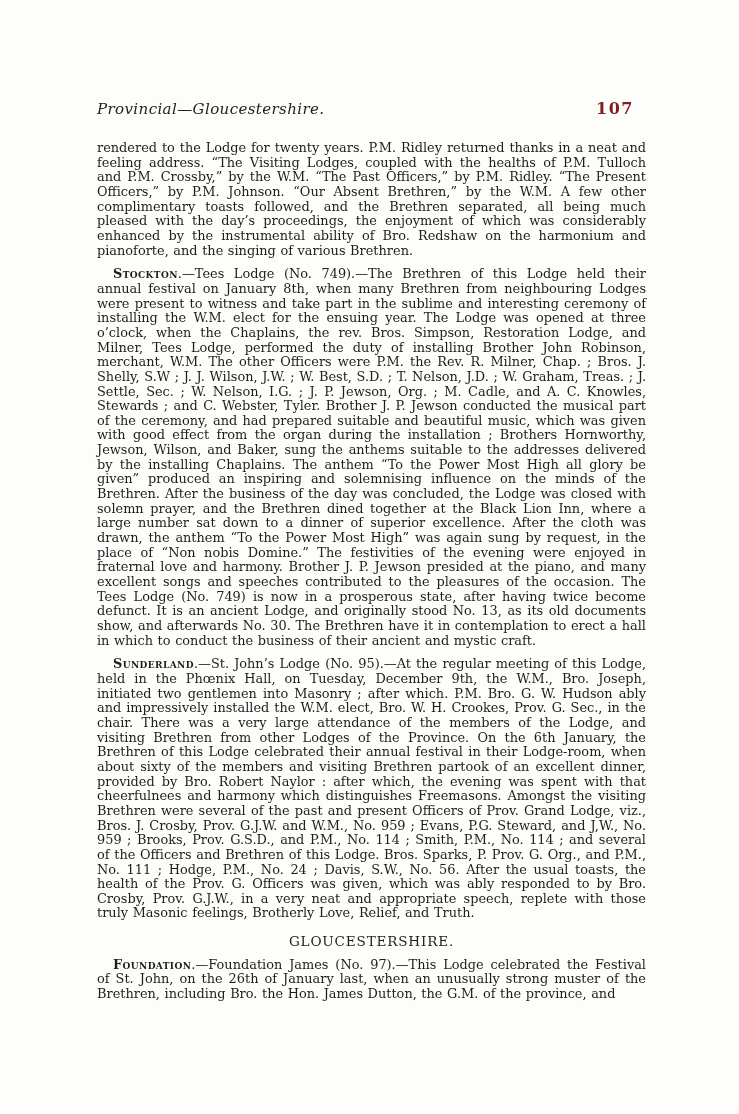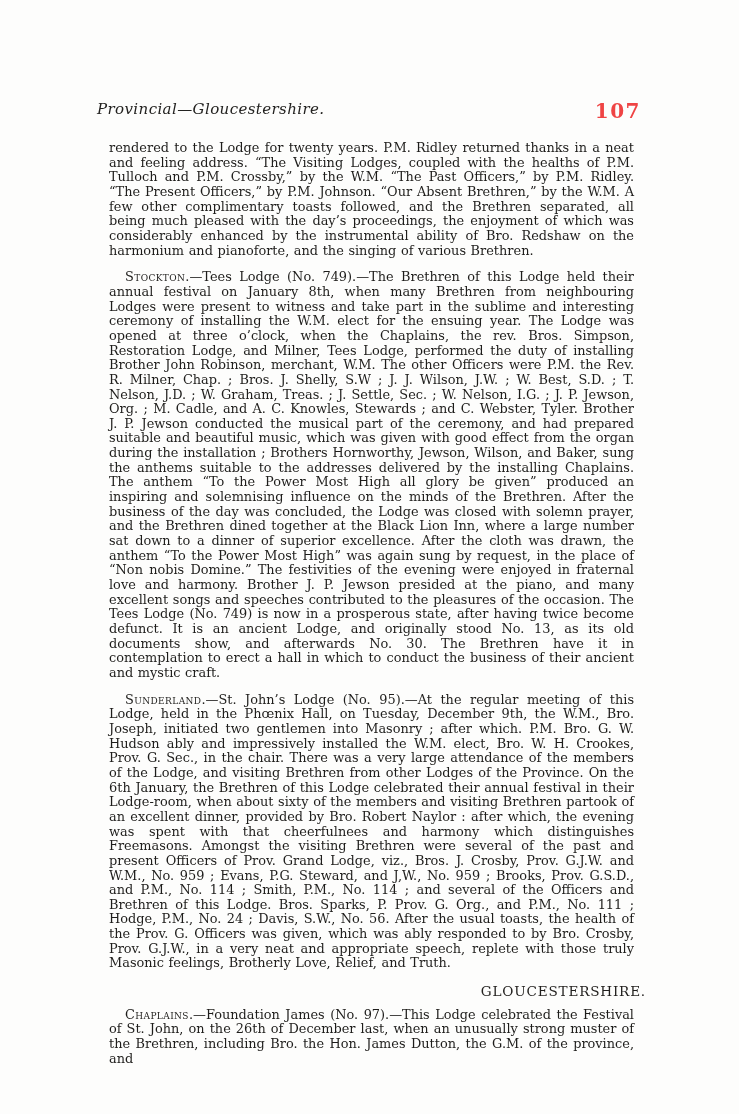--- a/index.html
+++ b/index.html
@@ -27,53 +27,54 @@
     margin-top: 100px;
     height: 20px;
     text-align: left;
     font-style: italic;
     font-size: 15px;
     letter-spacing: 0.4px;
     color: #232220;
   }
   .pagenum {
     position: absolute;
-    right: 5px;
+    right: 12px;
     top: -1px;
     font-style: normal;
     font-weight: 600;
-    font-size: 20px;
+    font-size: 16px;
     letter-spacing: 1.5px;
-    color: #ef4444;
+    color: #7f1d1d;
   }
   .bodytext {
     font-size: 12.9px;
     line-height: 14.65px;
     text-align: justify;
     word-spacing: 0.5px;
   }
   p.para {
-    margin: 12px;
+    margin: 0;
   }
   p.cont {
     margin-top: 21px;
   }
   p.entry {
     margin-top: 9px;
     text-indent: 16px;
   }
   .smallcaps {
     font-variant: small-caps;
     letter-spacing: 0.4px;
+    font-weight: bold;
   }
   .lodge {
   }
   h2.section-head {
     margin: 13px 0 0 0;
-    text-align: right;
+    text-align: center;
     font-weight: normal;
     font-size: 13.6px;
     letter-spacing: 0.8px;
     color: #211f1d;
   }
 </style>
 </head>
 <body>
 
 <div class="sheet">
@@ -87,17 +88,17 @@
     <div class="bodytext">
 
       <p class="para cont"><span>rendered to the Lodge for twenty years.  P.M. Ridley returned thanks in a neat and feeling address.  “The Visiting Lodges, coupled with the healths of P.M. Tulloch and P.M. Crossby,” by the W.M.  “The Past Officers,” by P.M. Ridley. “The Present Officers,” by P.M. Johnson.  “Our Absent Brethren,” by the W.M.  A few other complimentary toasts followed, and the Brethren separated, all being much pleased with the day’s proceedings, the enjoyment of which was considerably enhanced by the instrumental ability of Bro. Redshaw on the harmonium and pianoforte, and the singing of various Brethren.</span></p>
 
       <p class="para entry"><span class="smallcaps">Stockton</span><span>.—</span><span class="lodge">Tees Lodge</span><span> (No. 749).—The Brethren of this Lodge held their annual festival on January 8th, when many Brethren from neighbouring Lodges were present to witness and take part in the sublime and interesting ceremony of installing the W.M. elect for the ensuing year.  The Lodge was opened at three o’clock, when the Chaplains, the rev. Bros. Simpson, Restoration Lodge, and Milner, Tees Lodge, performed the duty of installing Brother John Robinson, merchant, W.M. The other Officers were P.M. the Rev. R. Milner, Chap. ; Bros. J. Shelly, S.W ; J. J. Wilson, J.W. ; W. Best, S.D. ; T. Nelson, J.D. ; W. Graham, Treas. ; J. Settle, Sec. ; W. Nelson, I.G. ; J. P. Jewson, Org. ; M. Cadle, and A. C. Knowles, Stewards ; and C. Webster, Tyler.  Brother J. P. Jewson conducted the musical part of the ceremony, and had prepared suitable and beautiful music, which was given with good effect from the organ during the installation ; Brothers Hornworthy, Jewson, Wilson, and Baker, sung the anthems suitable to the addresses delivered by the installing Chaplains.  The anthem “To the Power Most High all glory be given” produced an inspiring and solemnising influence on the minds of the Brethren.  After the business of the day was concluded, the Lodge was closed with solemn prayer, and the Brethren dined together at the Black Lion Inn, where a large number sat down to a dinner of superior excellence. After the cloth was drawn, the anthem “To the Power Most High” was again sung by request, in the place of “Non nobis Domine.”  The festivities of the evening were enjoyed in fraternal love and harmony.  Brother J. P. Jewson presided at the piano, and many excellent songs and speeches contributed to the pleasures of the occasion.  The Tees Lodge (No. 749) is now in a prosperous state, after having twice become defunct.  It is an ancient Lodge, and originally stood No. 13, as its old documents show, and afterwards No. 30.  The Brethren have it in contemplation to erect a hall in which to conduct the business of their ancient and mystic craft.</span></p>
 
       <p class="para entry"><span class="smallcaps">Sunderland</span><span>.—</span><span class="lodge">St. John’s Lodge</span><span> (No. 95).—At the regular meeting of this Lodge, held in the Phœnix Hall, on Tuesday, December 9th, the W.M., Bro. Joseph, initiated two gentlemen into Masonry ; after which. P.M. Bro. G. W. Hudson ably and impressively installed the W.M. elect, Bro. W. H. Crookes, Prov. G. Sec., in the chair.  There was a very large attendance of the members of the Lodge, and visiting Brethren from other Lodges of the Province.  On the 6th January, the Brethren of this Lodge celebrated their annual festival in their Lodge-room, when about sixty of the members and visiting Brethren partook of an excellent dinner, provided by Bro. Robert Naylor : after which, the evening was spent with that cheerfulnees and harmony which distinguishes Freemasons.  Amongst the visiting Brethren were several of the past and present Officers of Prov. Grand Lodge, viz., Bros. J. Crosby, Prov. G.J.W. and W.M., No. 959 ; Evans, P.G. Steward, and J,W., No. 959 ; Brooks, Prov. G.S.D., and P.M., No. 114 ; Smith, P.M., No. 114 ; and several of the Officers and Brethren of this Lodge.  Bros. Sparks, P. Prov. G. Org., and P.M., No. 111 ; Hodge, P.M., No. 24 ; Davis, S.W., No. 56.  After the usual toasts, the health of the Prov. G. Officers was given, which was ably responded to by Bro. Crosby, Prov. G.J.W., in a very neat and appropriate speech, replete with those truly Masonic feelings, Brotherly Love, Relief, and Truth.</span></p>
 
       <h2 class="section-head">GLOUCESTERSHIRE.</h2>
 
-      <p class="para entry"><span class="smallcaps">Chaplains</span><span>.—</span><span class="lodge">Foundation James</span><span> (No. 97).—This Lodge celebrated the Festival of St. John, on the 26th of December last, when an unusually strong muster of the Brethren, including Bro. the Hon. James Dutton, the G.M. of the province, and</span></p>
+      <p class="para entry"><span class="smallcaps">Foundation</span><span>.—</span><span class="lodge">Foundation James</span><span> (No. 97).—This Lodge celebrated the Festival of St. John, on the 26th of January last, when an unusually strong muster of the Brethren, including Bro. the Hon. James Dutton, the G.M. of the province, and</span></p>
 
     </div>
   </div>
 </div>
 
 </body></html>

